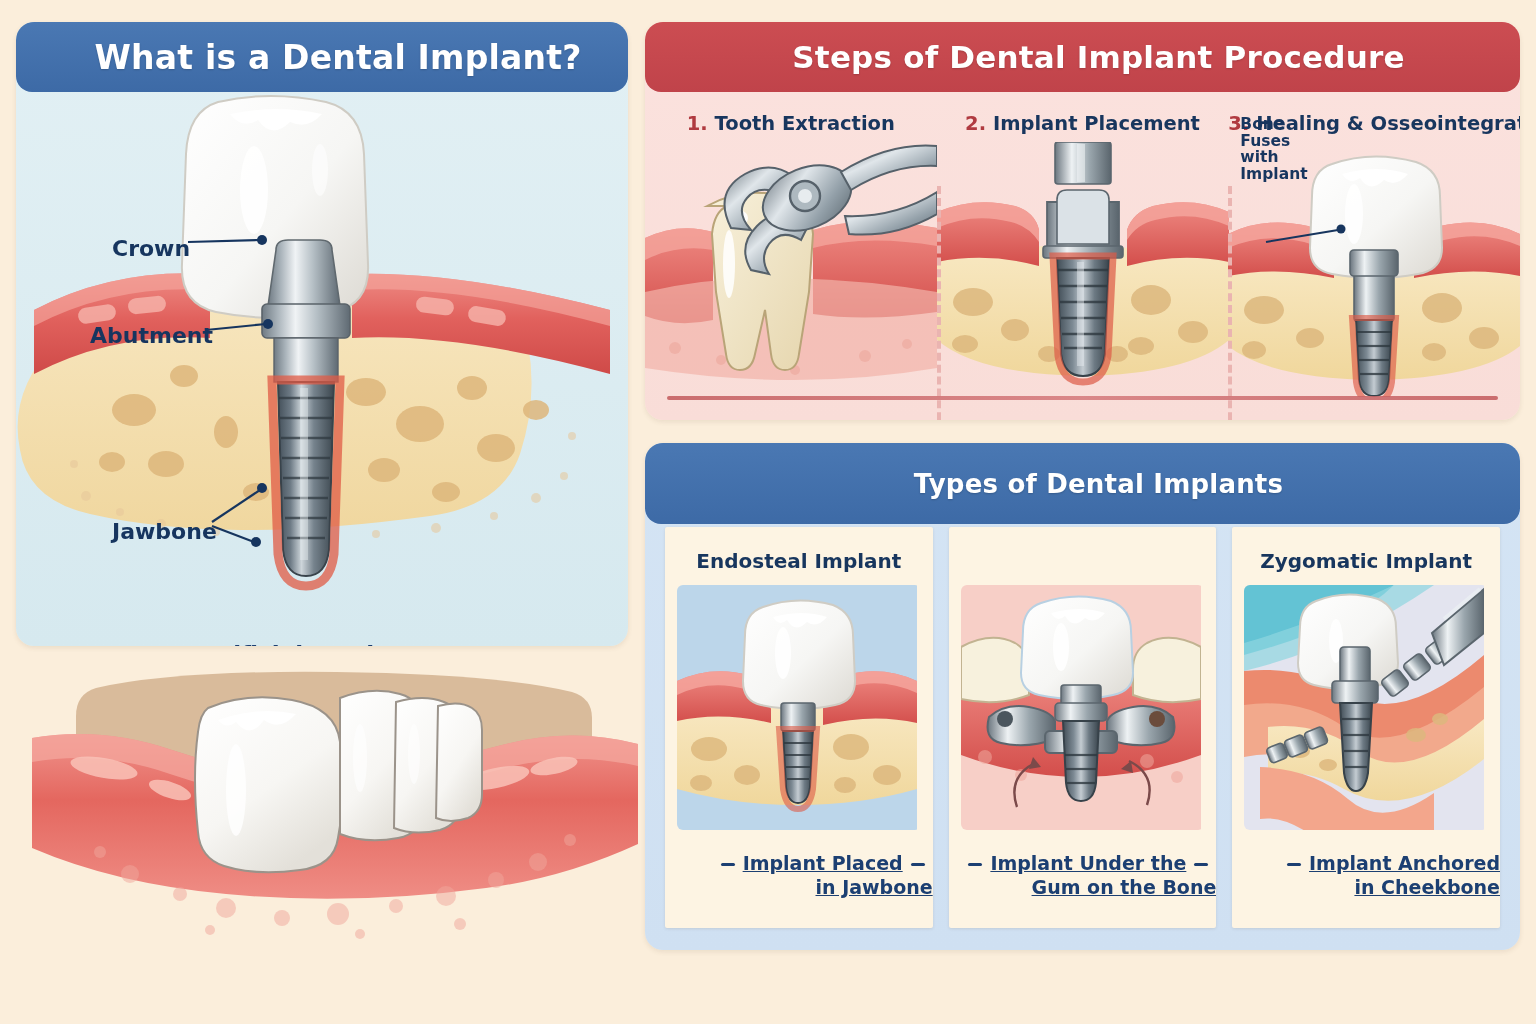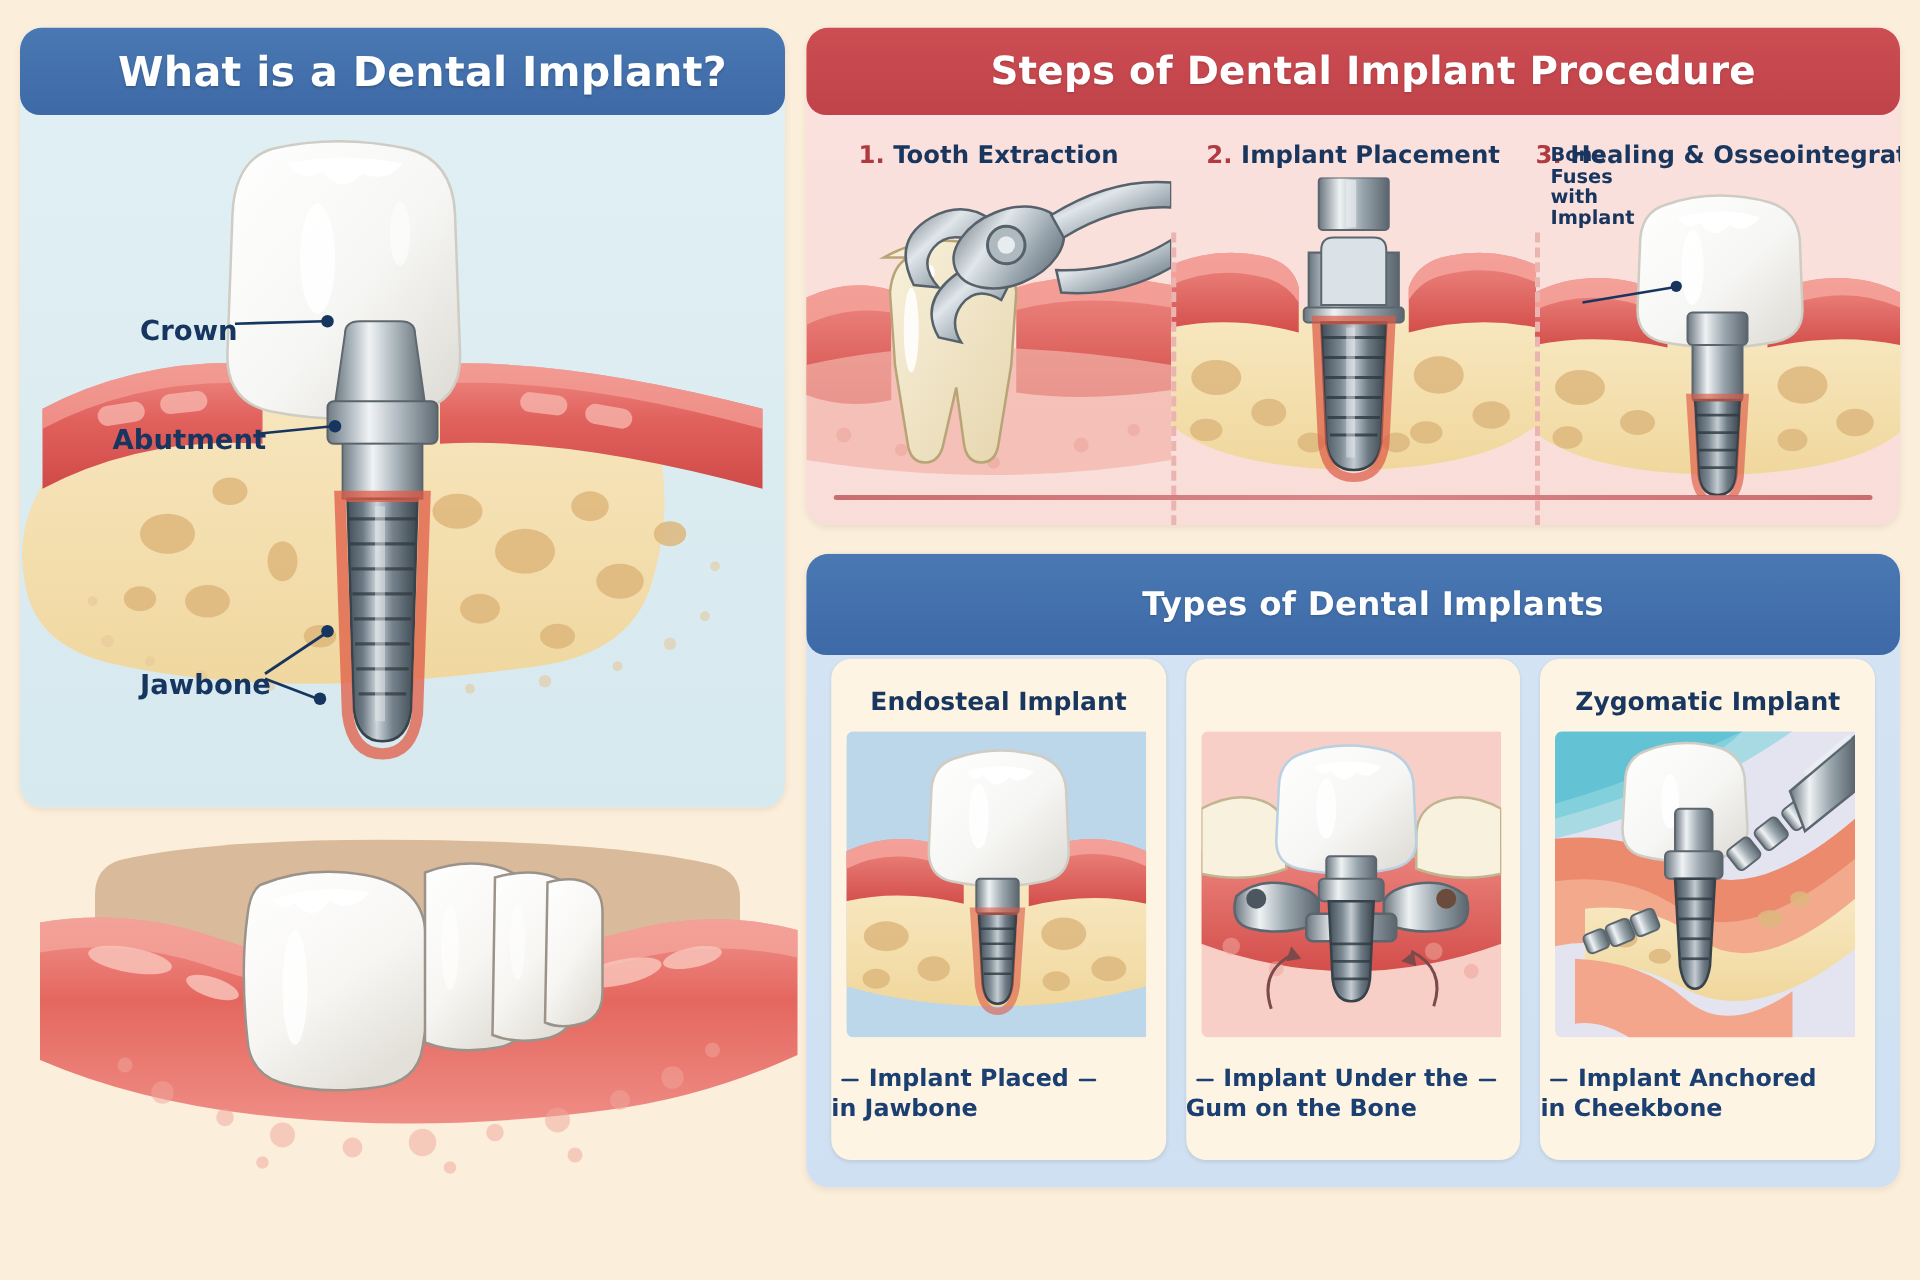--- a/index.html
+++ b/index.html
@@ -27,21 +27,21 @@
 
   
   #left-panel { left: 16px; top: 22px; width: 612px; height: 624px;
     background: linear-gradient(180deg,#e2f0f4 0%, #d6e9ef 100%);
     box-shadow: 0 2px 5px rgba(90,70,40,.10);
   }
   #left-panel .panel-header {
     height: 70px; background: linear-gradient(180deg,#4a78b3 0%,#3d6aa6 100%);
     font-size: 33px;
   }
-  .anat-stage { position: absolute; left: 0; top: 87px; width: 612px; height: 554px; }
+  .anat-stage { position: absolute; left: 0; top: 70px; width: 612px; height: 554px; }
 
   .lbl { position: absolute; color: #16355f; font-weight: bold; white-space: nowrap; }
   #lbl-crown { left: 96px; top: 144px; font-size: 22px; }
   #lbl-abutment { left: 74px; top: 231px; font-size: 22px; }
   #lbl-jawbone { left: 96px; top: 427px; font-size: 22px; }
 
   .tagline { position: absolute; width: 100%; text-align: center;
     color: #1c3f72; font-weight: bold; font-size: 23px; }
   #tag1 { top: 550px; }
 
@@ -77,28 +77,28 @@
   #types-panel { left: 645px; top: 443px; width: 875px; height: 507px;
     background: linear-gradient(180deg,#d4e4f4 0%,#cfe0f2 100%);
     box-shadow: 0 2px 5px rgba(90,70,40,.10);
   }
   #types-panel .panel-header {
     height: 81px; background: linear-gradient(180deg,#4a78b3 0%,#3d6aa6 100%);
     font-size: 26px;
   }
   .types-row { position: absolute; left: 0; top: 66px; width: 875px; height: 441px;
     display: flex; gap: 16px; padding: 18px 20px 22px 20px; }
-  .type-card { position: relative; flex: 1; background: #fdf4e3; border-radius: 16px;
+  .type-card { position: relative; flex: 1; background: #fdf4e3; border-radius: 2px;
     box-shadow: 0 1px 3px rgba(80,60,30,.12); overflow: hidden; }
   .type-title { position: absolute; top: 22px; left: 0; width: 100%; text-align: center;
      font-size: 20px; font-weight: bold; color: #18365e; white-space: nowrap; }
   .type-art { position: absolute; left: 12px; top: 58px; right: 12px; height: 245px;
      border-radius: 6px; overflow: hidden; }
-  .type-cap { position: absolute; left: 0; bottom: 28px; width: 100%; text-align: left;
-     font-size: 19px; font-weight: bold; color: #1c3f72; line-height: 1.26; }
+  .type-cap { position: absolute; left: 0; bottom: 28px; width: 100%; text-align: right;
+     font-size: 19px; font-weight: bold; color: #1c3f72; line-height: 1.26; text-decoration: underline; }
   .cdash { display: inline-block; width: 14px; height: 2.5px; background: #1c3f72;
      vertical-align: middle; margin: 0 8px; border-radius: 2px; }
 
   svg { display: block; }
 </style>
 </head>
 <body>
 
 <div class="page">
 

